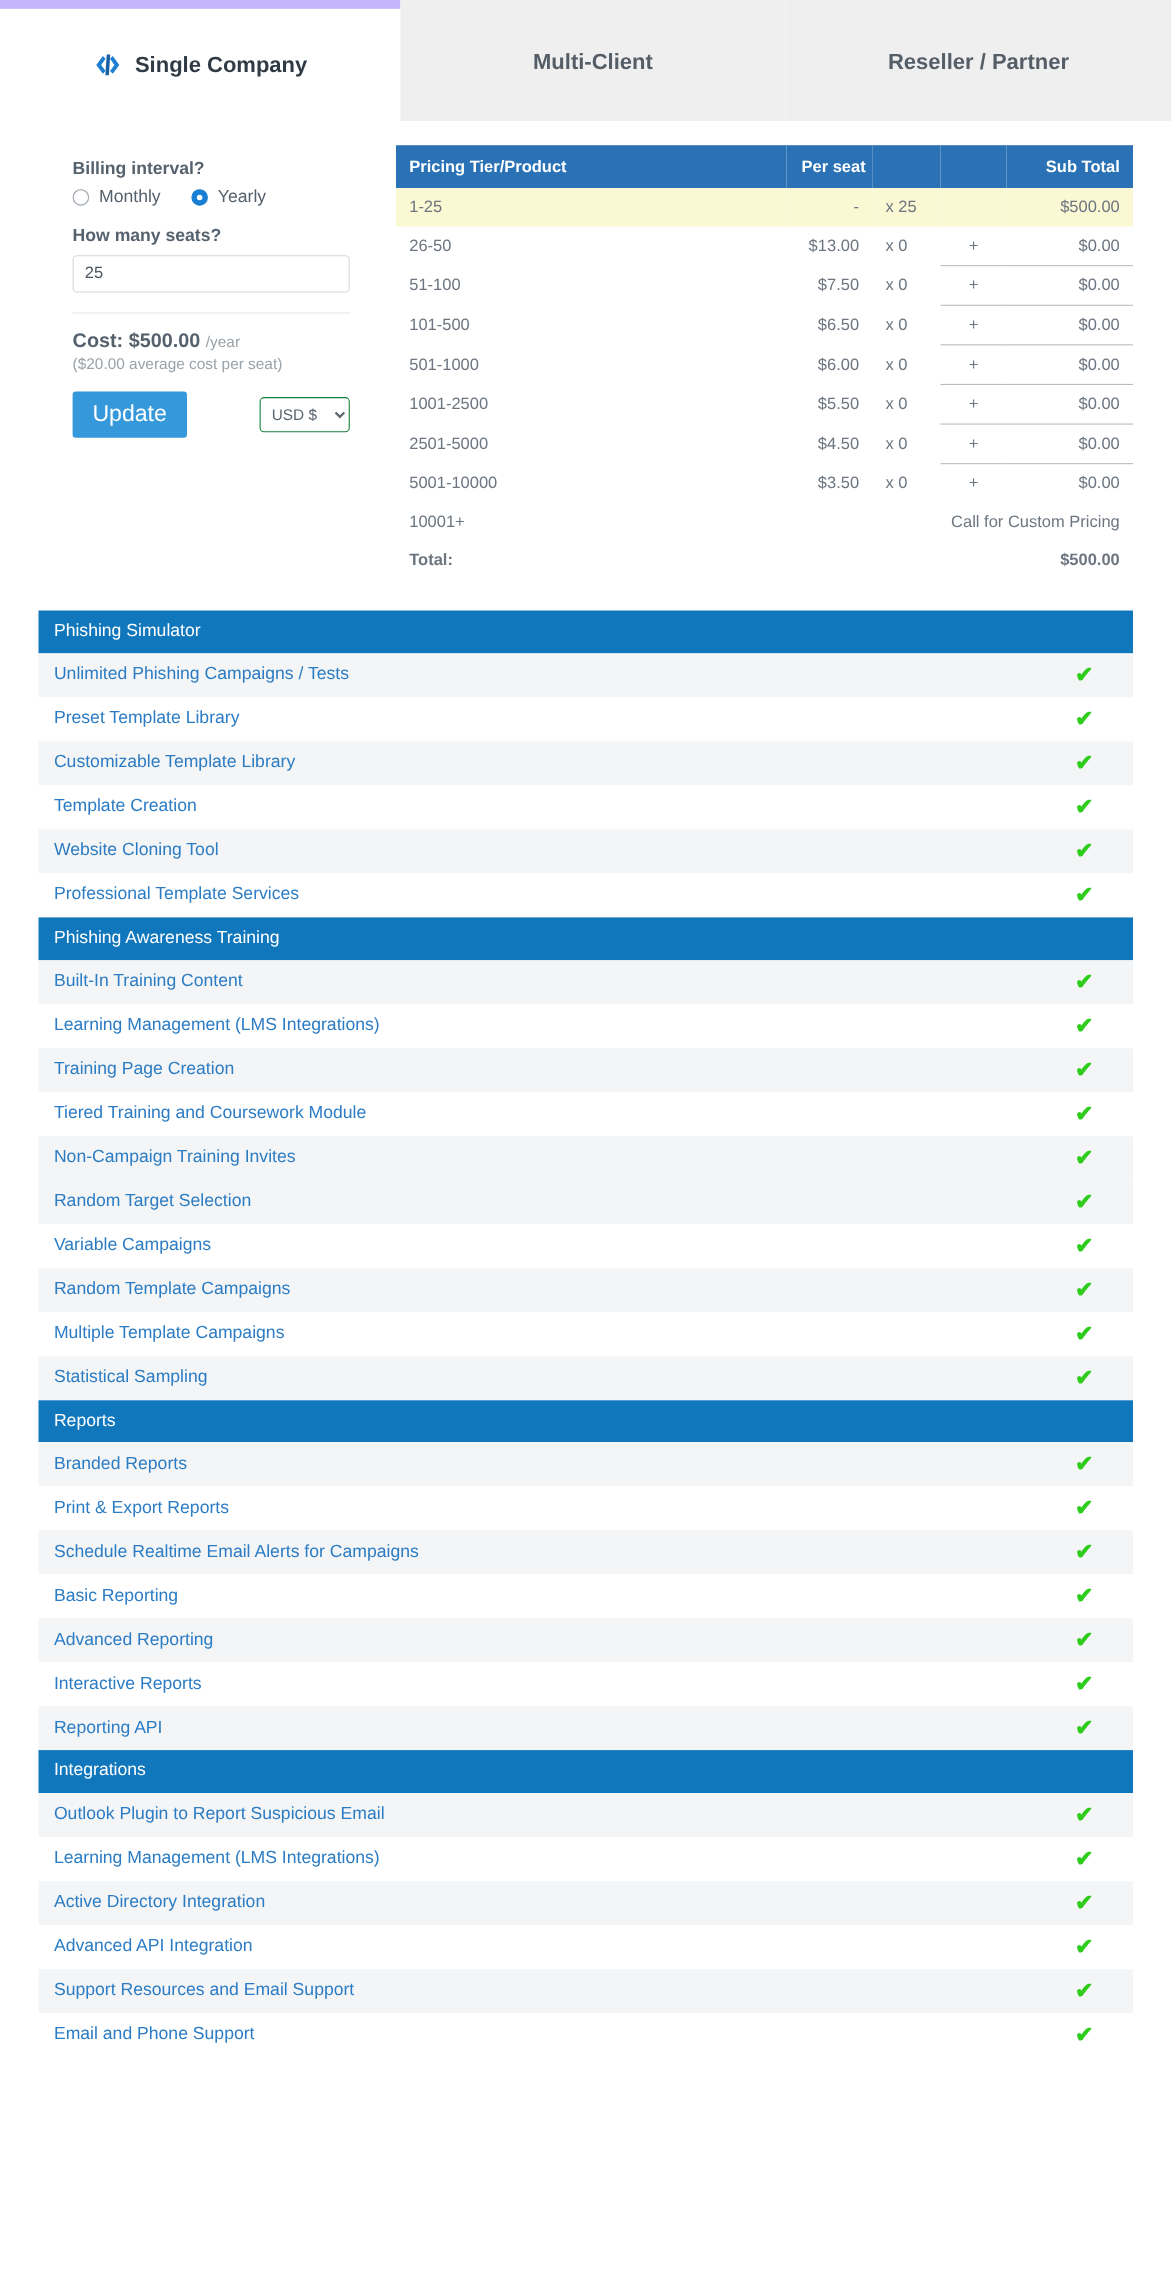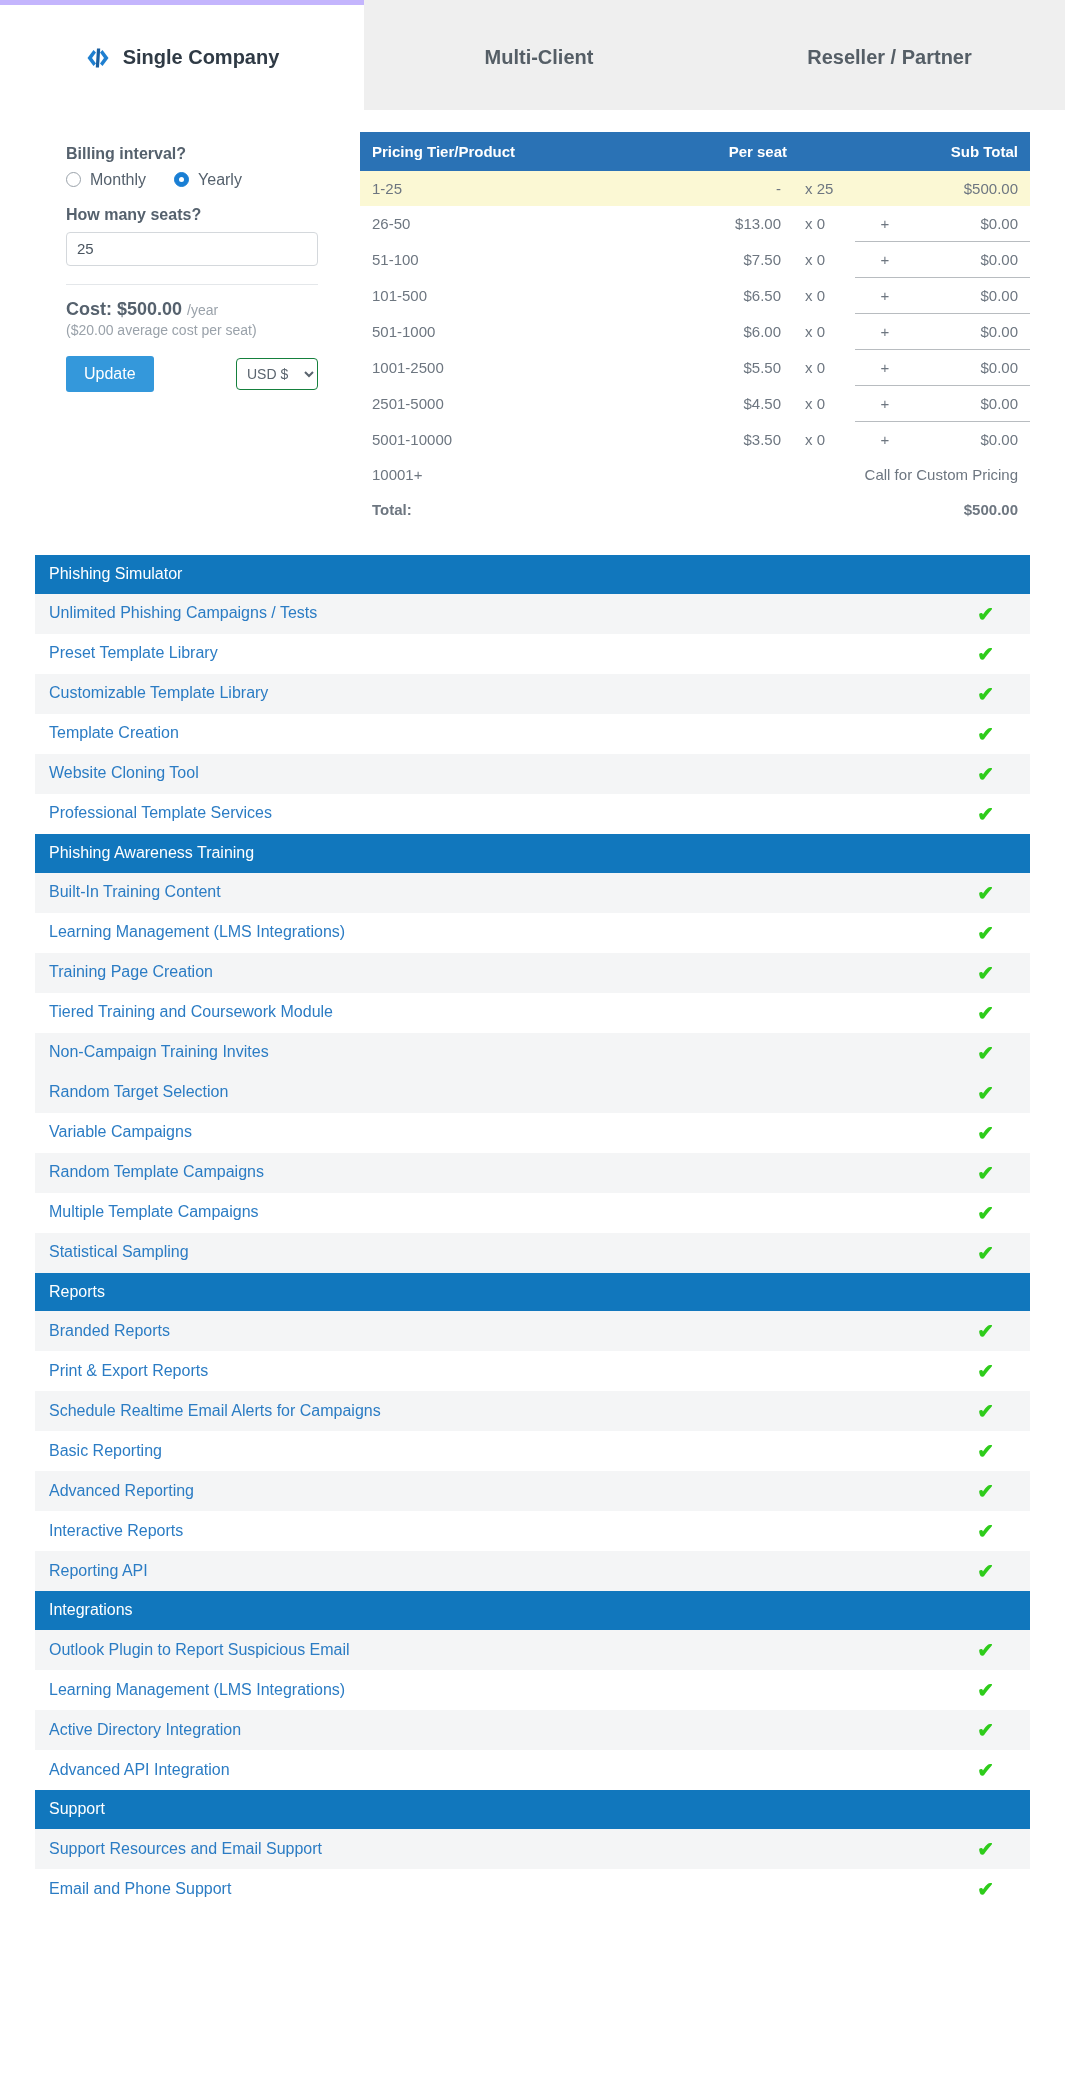--- a/index.html
+++ b/index.html
@@ -31,21 +31,21 @@
     background: #efefef;
     border-top: 5px solid transparent;
     cursor: pointer;
     user-select: none;
   }
   .tab:nth-child(1) { width: 364px; }
   .tab:nth-child(2) { width: 350px; }
   .tab:nth-child(3) { width: 351px; }
   .tab.active {
     background: #ffffff;
-    border-top: 5px solid #c4b5fd;
+    border-top: 8px solid #c4b5fd;
     color: #2f3a45;
   }
   .code-icon {
     display: inline-block;
     width: 26px; height: 26px;
     position: relative;
     flex: 0 0 auto;
   }
   .code-icon svg { display: block; }
 
@@ -139,21 +139,21 @@
     display: flex;
     align-items: center;
     width: 252px;
     justify-content: space-between;
   }
   .btn-update {
     background: #3498db;
     color: #ffffff;
     border: none;
     border-radius: 3px;
-    font-size: 16px;
+    font-size: 21px;
     padding: 9px 18px;
     cursor: pointer;
     font-family: "Liberation Sans", sans-serif;
   }
   .currency-select {
     width: 82px;
     height: 32px;
     border: 1px solid #15803d;
     border-radius: 4px;
     background: #fff;
@@ -486,21 +486,20 @@
         <span class="check">✔</span>
       </div>
       <div class="feat-row alt">
         <a class="feat-label">Active Directory Integration</a>
         <span class="check">✔</span>
       </div>
       <div class="feat-row">
         <a class="feat-label">Advanced API Integration</a>
         <span class="check">✔</span>
       </div>
-      <div class="sec-head">Support</div>
       <div class="feat-row alt">
         <a class="feat-label">Support Resources and Email Support</a>
         <span class="check">✔</span>
       </div>
       <div class="feat-row">
         <a class="feat-label">Email and Phone Support</a>
         <span class="check">✔</span>
       </div>
     </div>
 

